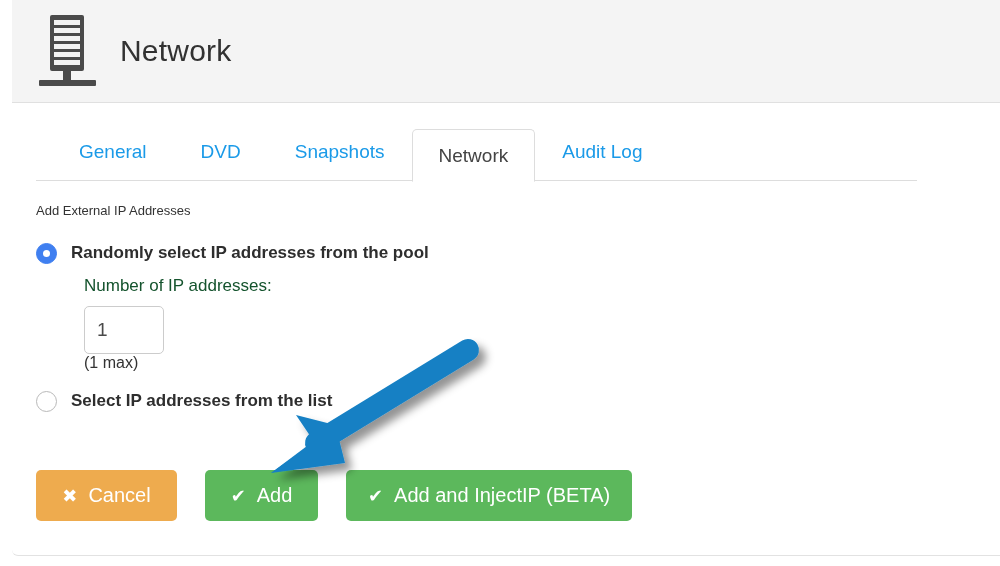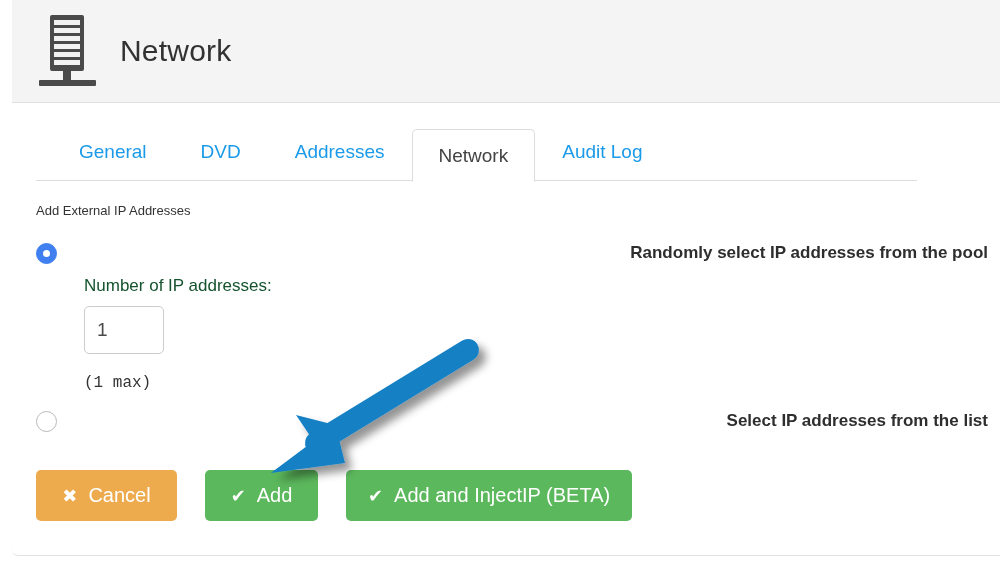--- a/index.html
+++ b/index.html
@@ -117,21 +117,20 @@
   }
   .section-title {
     font-size: 13px;
     color: #333333;
     margin-bottom: 24px;
   }
   .radio-row {
     display: flex;
     align-items: flex-start;
     margin-bottom: 0;
-    justify-content: space-between;
   }
   .radio {
     width: 21px;
     height: 21px;
     border-radius: 50%;
     box-sizing: border-box;
     flex: 0 0 auto;
     margin-top: 1px;
     cursor: pointer;
     position: relative;
@@ -181,22 +180,20 @@
     border: 1px solid #cccccc;
     border-radius: 5px;
     box-sizing: border-box;
     font-family: "Liberation Sans", sans-serif;
     background: #ffffff;
     outline: none;
   }
   .max-note {
     font-size: 16px;
     color: #333333;
-    margin-top: 20px;
-    font-family: Liberation Mono, monospace;
   }
   .radio-row-2 {
     margin-top: 18px;
   }
 
   
   .button-bar {
     position: absolute;
     left: 24px;
     top: 470px;
@@ -271,21 +268,21 @@
         </svg>
       </span>
       <span class="header-title">Network</span>
     </div>
   </div>
 
   <div class="tabs-wrap">
     <div class="tabs">
       <div class="tab">General</div>
       <div class="tab">DVD</div>
-      <div class="tab">Addresses</div>
+      <div class="tab">Snapshots</div>
       <div class="tab active">Network</div>
       <div class="tab">Audit Log</div>
       <div class="tabs-underline"></div>
     </div>
   </div>
 
   <div class="form-area">
     <div class="section-title">Add External IP Addresses</div>
 
     <div class="radio-row">

